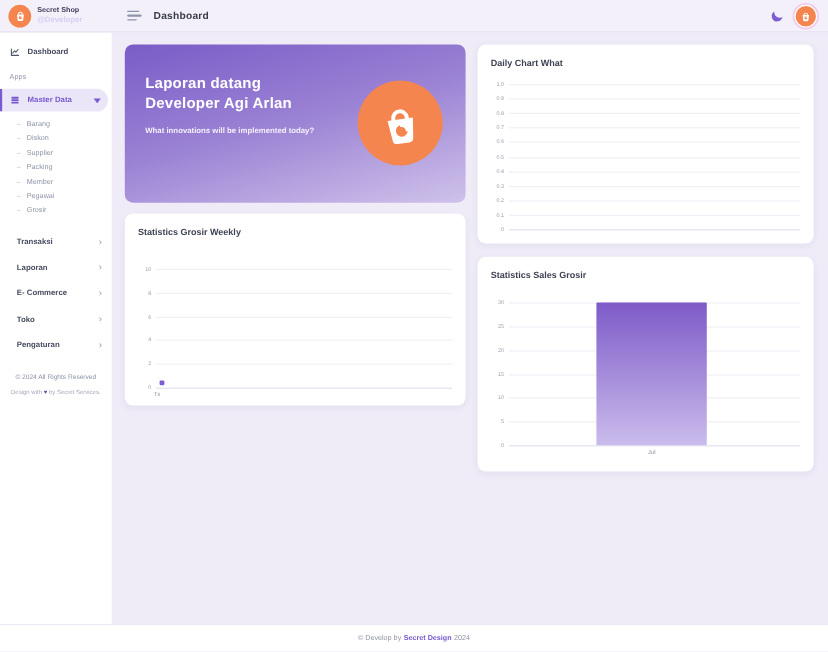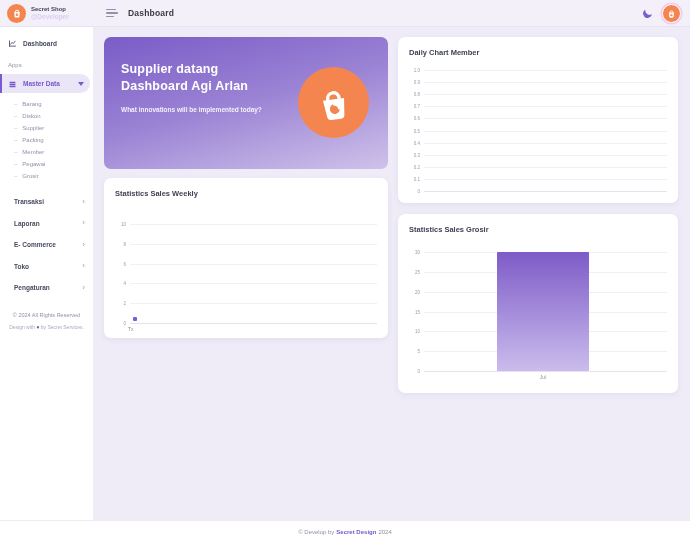--- a/index.html
+++ b/index.html
@@ -232,36 +232,36 @@
       <span class="heart">♥</span>
       <span>by Secret Services.</span>
     </div>
   </div>
 </div>
 
 <div class="main">
 
   <div class="welcome">
     <h1>
-      <span>Supplier datang</span><br>
-      <span>Dashboard Agi Arlan</span>
+      <span>Laporan datang</span><br>
+      <span>Developer Agi Arlan</span>
     </h1>
     <p>What innovations will be implemented today?</p>
     <div class="welcome-badge">
       <svg viewBox="0 0 24 24">
           <path fill="#fff" d="M8 9.5a4 4 0 0 1 8 0v.8h-1.8v-.8a2.2 2.2 0 0 0-4.4 0v.8H8z"></path>
           <path fill="#fff" d="M6.2 10h11.6l-1.1 9.3a2 2 0 0 1-2 1.7H9.3a2 2 0 0 1-2-1.7z"></path>
           <circle cx="12" cy="15.3" r="2.7" fill="#f5854e"></circle>
           <path d="M12 12.9a2.4 2.4 0 0 1 2.4 2.4" stroke="#fff" stroke-width="1.3" fill="none" stroke-linecap="round"></path>
         </svg>
     </div>
   </div>
 
   <div class="card card-weekly">
-    <div class="card-title">Statistics Sales Weekly</div>
+    <div class="card-title">Statistics Grosir Weekly</div>
     <div class="plot">
       <div class="plot-inner">
           <div class="gline" style="top: 0%;"></div>
           <div class="gline" style="top: 20%;"></div>
           <div class="gline" style="top: 40%;"></div>
           <div class="gline" style="top: 60%;"></div>
           <div class="gline" style="top: 80%;"></div>
           <div class="gline axis" style="top: 100%;"></div>
           <div class="marker" style="left: 3px; top: calc(100% - 6px); background: rgb(124, 93, 214);"></div>
           <div class="xlab" style="left: -2px;">Tx</div>
@@ -269,21 +269,21 @@
     <div class="ylab" style="top: 0%;">10</div>
         <div class="ylab" style="top: 20%;">8</div>
         <div class="ylab" style="top: 40%;">6</div>
         <div class="ylab" style="top: 60%;">4</div>
         <div class="ylab" style="top: 80%;">2</div>
         <div class="ylab" style="top: 100%;">0</div>
       </div>
   </div>
 
   <div class="card card-daily">
-    <div class="card-title">Daily Chart Member</div>
+    <div class="card-title">Daily Chart What</div>
     <div class="plot">
       <div class="plot-inner">
           <div class="gline" style="top: 0%;"></div>
           <div class="gline" style="top: 10%;"></div>
           <div class="gline" style="top: 20%;"></div>
           <div class="gline" style="top: 30%;"></div>
           <div class="gline" style="top: 40%;"></div>
           <div class="gline" style="top: 50%;"></div>
           <div class="gline" style="top: 60%;"></div>
           <div class="gline" style="top: 70%;"></div>

